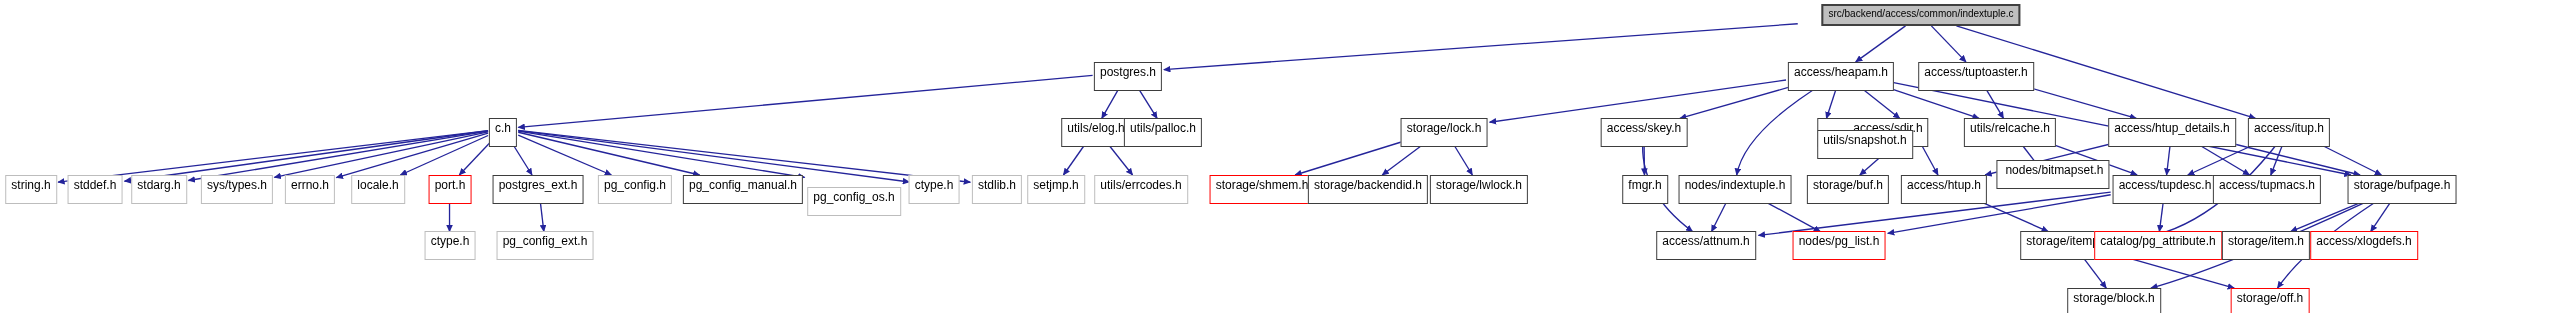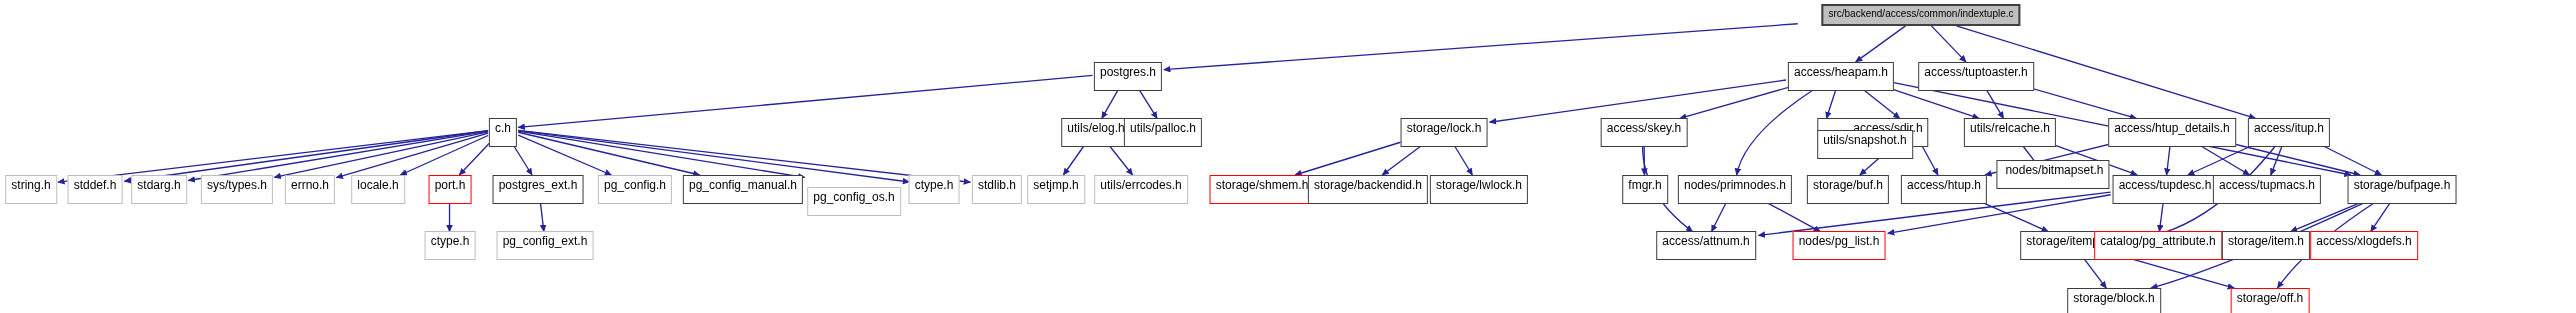--- a/index.html
+++ b/index.html
@@ -149,21 +149,21 @@
       <div class="gnode b-black" style="left: 743px; top: 175px;">pg_config_manual.h</div>
       <div class="gnode b-grey" style="left: 854px; top: 175px; margin-top: 12px;">pg_config_os.h</div>
       <div class="gnode b-grey" style="left: 934px; top: 175px;">ctype.h</div>
       <div class="gnode b-grey" style="left: 997px; top: 175px;">stdlib.h</div>
       <div class="gnode b-grey" style="left: 1056px; top: 175px;">setjmp.h</div>
       <div class="gnode b-grey" style="left: 1141px; top: 175px;">utils/errcodes.h</div>
       <div class="gnode b-red" style="left: 1262px; top: 175px;">storage/shmem.h</div>
       <div class="gnode b-black" style="left: 1368px; top: 175px;">storage/backendid.h</div>
       <div class="gnode b-black" style="left: 1479px; top: 175px;">storage/lwlock.h</div>
       <div class="gnode b-black" style="left: 1645px; top: 175px;">fmgr.h</div>
-      <div class="gnode b-black" style="left: 1735px; top: 175px;">nodes/primnodes.h</div>
+      <div class="gnode b-black" style="left: 1735px; top: 175px;">nodes/indextuple.h</div>
       <div class="gnode b-black" style="left: 1848px; top: 175px;">storage/buf.h</div>
       <div class="gnode b-black" style="left: 1944px; top: 175px;">access/htup.h</div>
       <div class="gnode b-black" style="left: 2053px; top: 160px; padding-left: 8px;">nodes/bitmapset.h</div>
       <div class="gnode b-black" style="left: 2165px; top: 175px;">access/tupdesc.h</div>
       <div class="gnode b-black" style="left: 2267px; top: 175px;">access/tupmacs.h</div>
       <div class="gnode b-black" style="left: 2402px; top: 175px;">storage/bufpage.h</div>
       <div class="gnode b-grey" style="left: 450px; top: 231px;">ctype.h</div>
       <div class="gnode b-grey" style="left: 545px; top: 231px;">pg_config_ext.h</div>
       <div class="gnode b-black" style="left: 1706px; top: 231px;">access/attnum.h</div>
       <div class="gnode b-red" style="left: 1839px; top: 231px;">nodes/pg_list.h</div>

